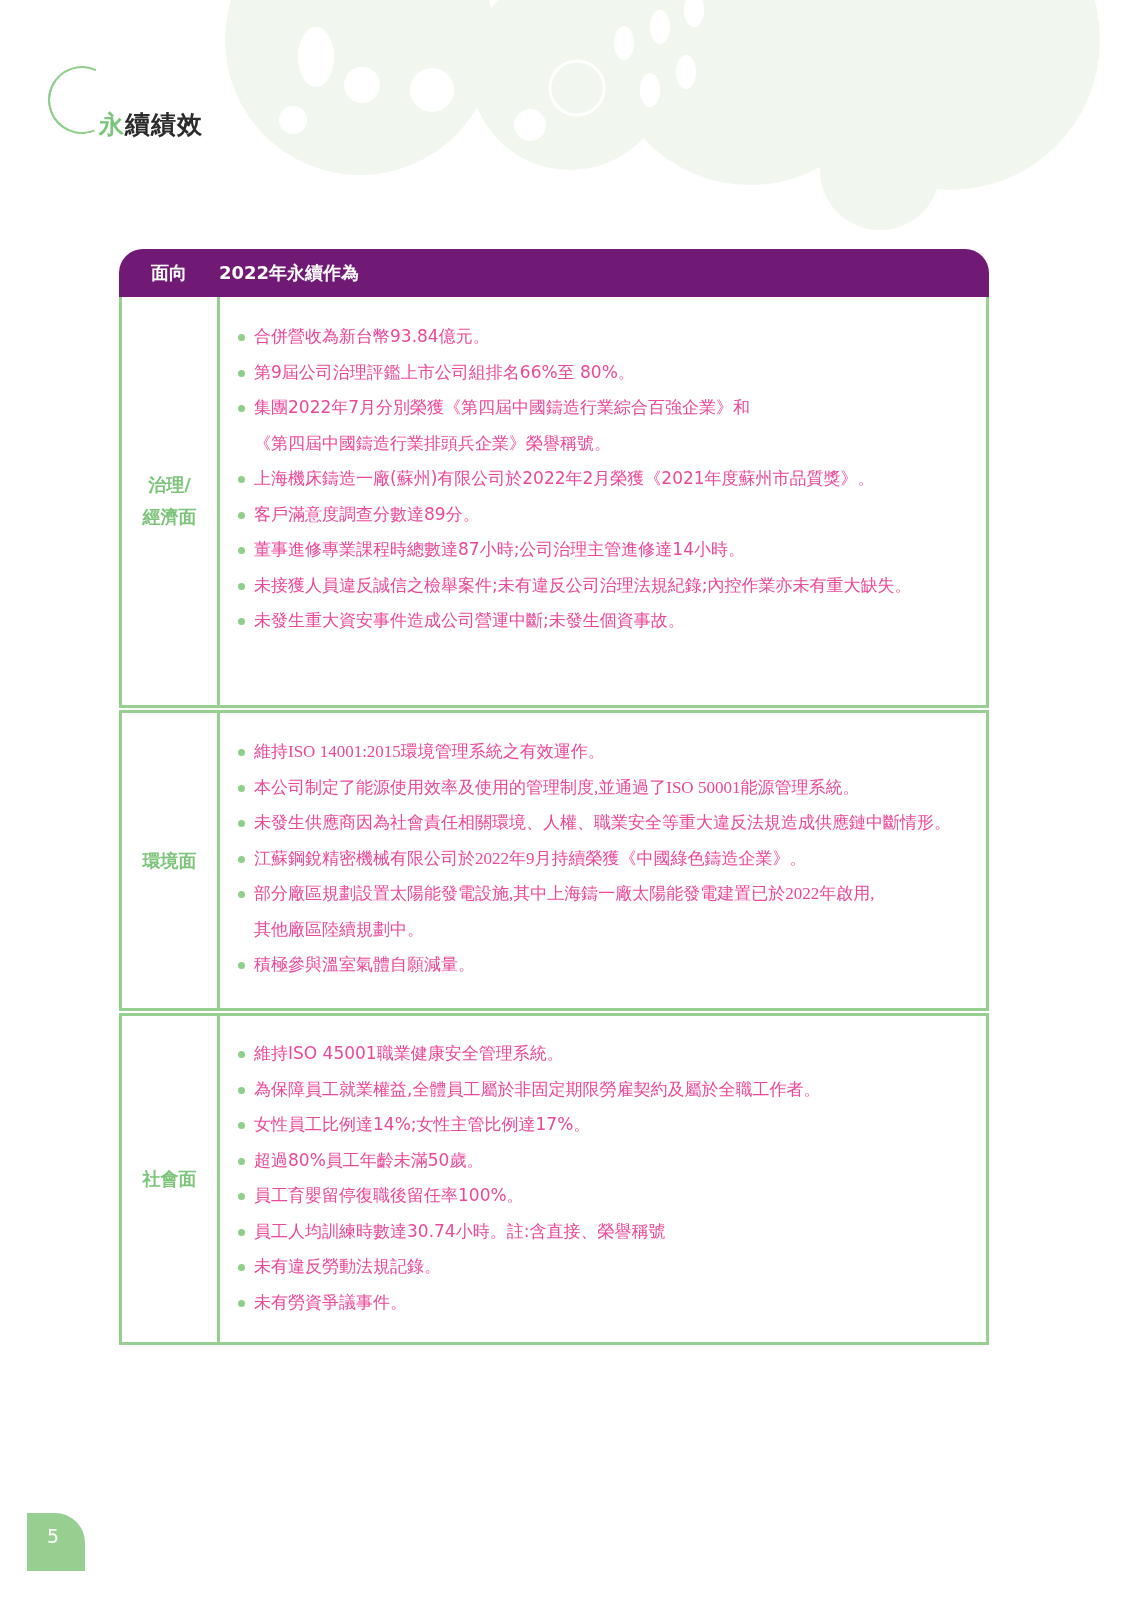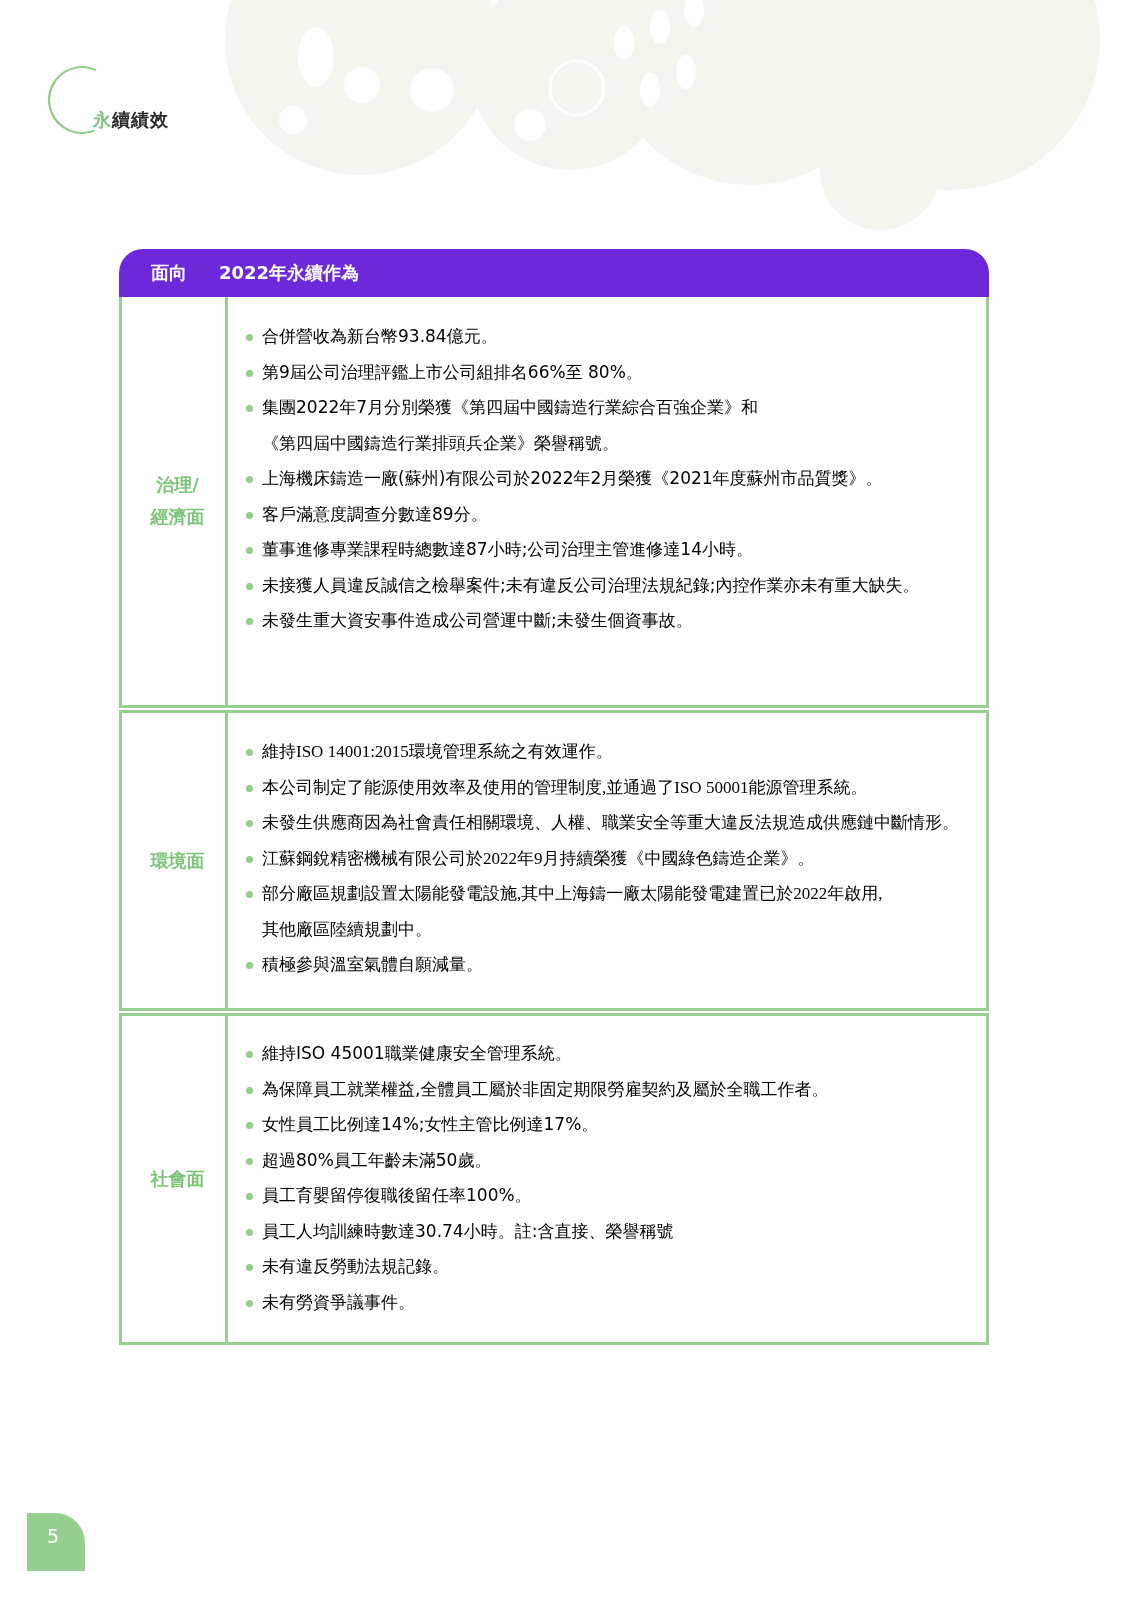--- a/index.html
+++ b/index.html
@@ -17,46 +17,46 @@
       border-right-color: transparent; border-bottom-color: transparent;
       transform: rotate(-20deg);
     }
     .title-arc2 {
       position: absolute; left: 0; top: 0; width: 64px; height: 64px;
       border: 2px solid transparent; border-left-color: #8ecf8a; border-bottom-color: #8ecf8a; border-radius: 50%;
       transform: rotate(-10deg);
       clip-path: polygon(0 0, 60% 0, 60% 100%, 0 100%);
     }
     .title {
-      position: absolute; left: 45px; top: 42px; white-space: nowrap;
-      font-size: 18px; font-weight: bold; color: #2b2b2b; letter-spacing: 1px;
+      position: absolute; left: 51px; top: 42px; white-space: nowrap;
+      font-size: 25px; font-weight: bold; color: #2b2b2b; letter-spacing: 1px;
     }
     .title .accent { color: #7cc47a; }
 
     .table {
       position: absolute; left: 119px; top: 249px; width: 870px;
       border-radius: 24px 24px 0 0; overflow: hidden;
     }
     .thead {
-      height: 48px; background: #6d28d9; display: flex; align-items: center;
+      height: 48px; background: #701a75; display: flex; align-items: center;
       color: #ffffff; font-weight: bold; font-size: 18px;
     }
     .th-aspect { width: 100px; text-align: center; }
     .th-actions { flex: 1; text-align: left; }
     .section {
       display: flex; border-left: 3px solid #96cf8f; border-right: 3px solid #96cf8f;
       border-bottom: 3px solid #96cf8f; box-sizing: border-box;
     }
     .section.sep { border-top: 3px solid #96cf8f; margin-top: 2px; }
     .aspect-cell {
       width: 95px; border-right: 3px solid #96cf8f; display: flex; align-items: center; justify-content: center;
-      text-align: center; color: #7cc47a; font-weight: bold; font-size: 18px; line-height: 32px; box-sizing: content-box; padding-left: 8px;
+      text-align: center; color: #7cc47a; font-weight: bold; font-size: 18px; line-height: 32px; box-sizing: content-box;
     }
     .items-cell { flex: 1; padding: 20px 0 24px 18px; }
-    .item { font-size: 17px; line-height: 35.5px; color: #000000; position: relative; padding-left: 16px; white-space: nowrap; }
+    .item { font-size: 17px; line-height: 35.5px; color: #ec4899; position: relative; padding-left: 16px; white-space: nowrap; }
     .item .bullet { position: absolute; left: 0; top: 15px; width: 7px; height: 7px; border-radius: 50%; background: #8ecf8a; }
     .item .cont { display: block; }
 
     .page-num {
       position: absolute; left: 27px; top: 1513px; width: 58px; height: 58px;
       background: #96cf8f; border-radius: 0 30px 0 0;
       color: #ffffff; font-size: 19px; display: flex; align-items: flex-start; justify-content: center; padding-top: 12px; box-sizing: border-box;
       padding-right: 6px;
     }
   </style>

